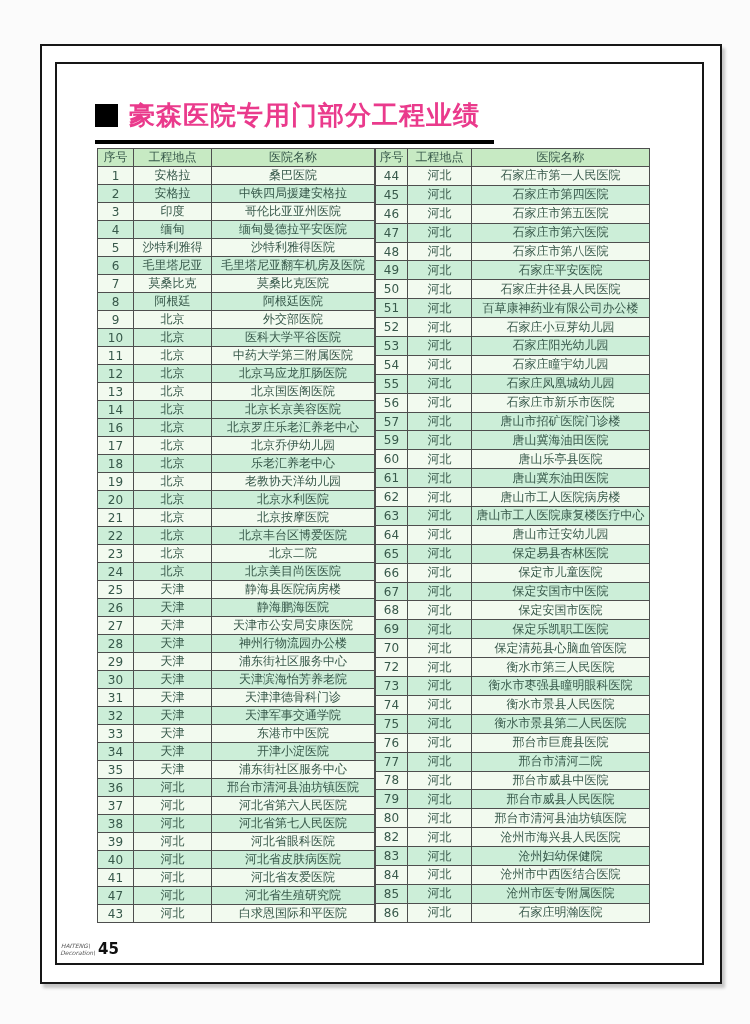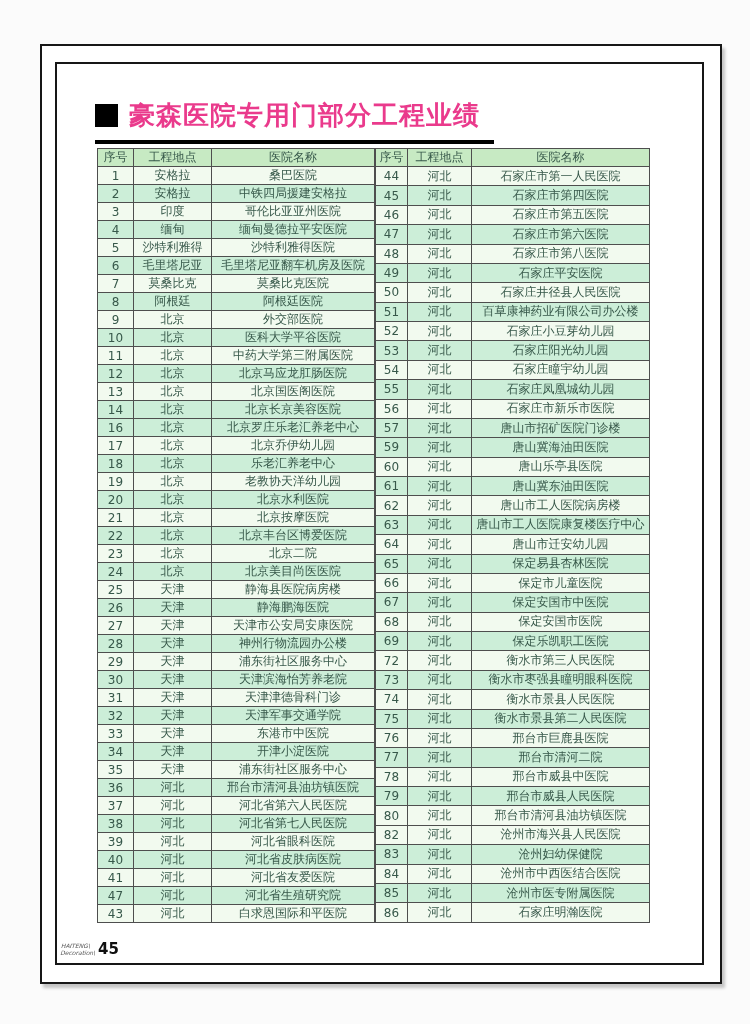--- a/index.html
+++ b/index.html
@@ -453,20 +453,25 @@
               <td>68</td>
               <td>河北</td>
               <td>保定安国市医院</td>
             </tr>
             <tr class="even">
               <td>69</td>
               <td>河北</td>
               <td>保定乐凯职工医院</td>
             </tr>
             <tr class="odd">
+              <td>70</td>
+              <td>河北</td>
+              <td>保定清苑县心脑血管医院</td>
+            </tr>
+            <tr class="odd">
               <td>72</td>
               <td>河北</td>
               <td>衡水市第三人民医院</td>
             </tr>
             <tr class="even">
               <td>73</td>
               <td>河北</td>
               <td>衡水市枣强县瞳明眼科医院</td>
             </tr>
             <tr class="odd">

